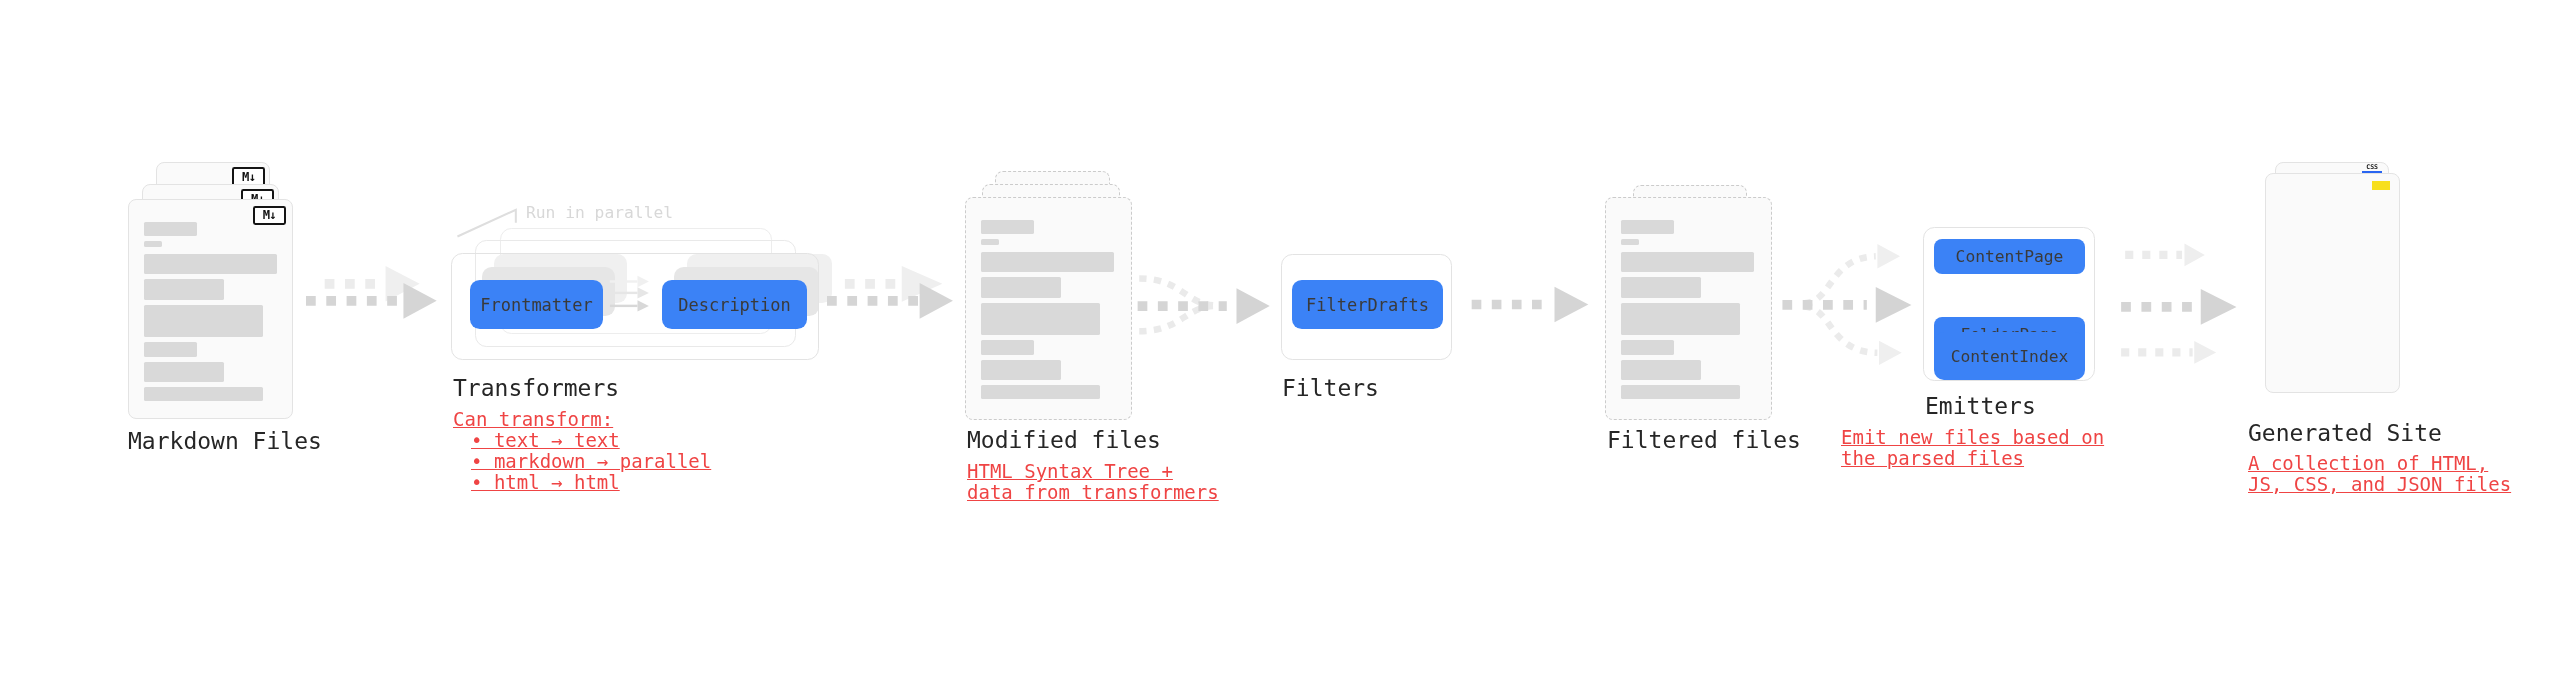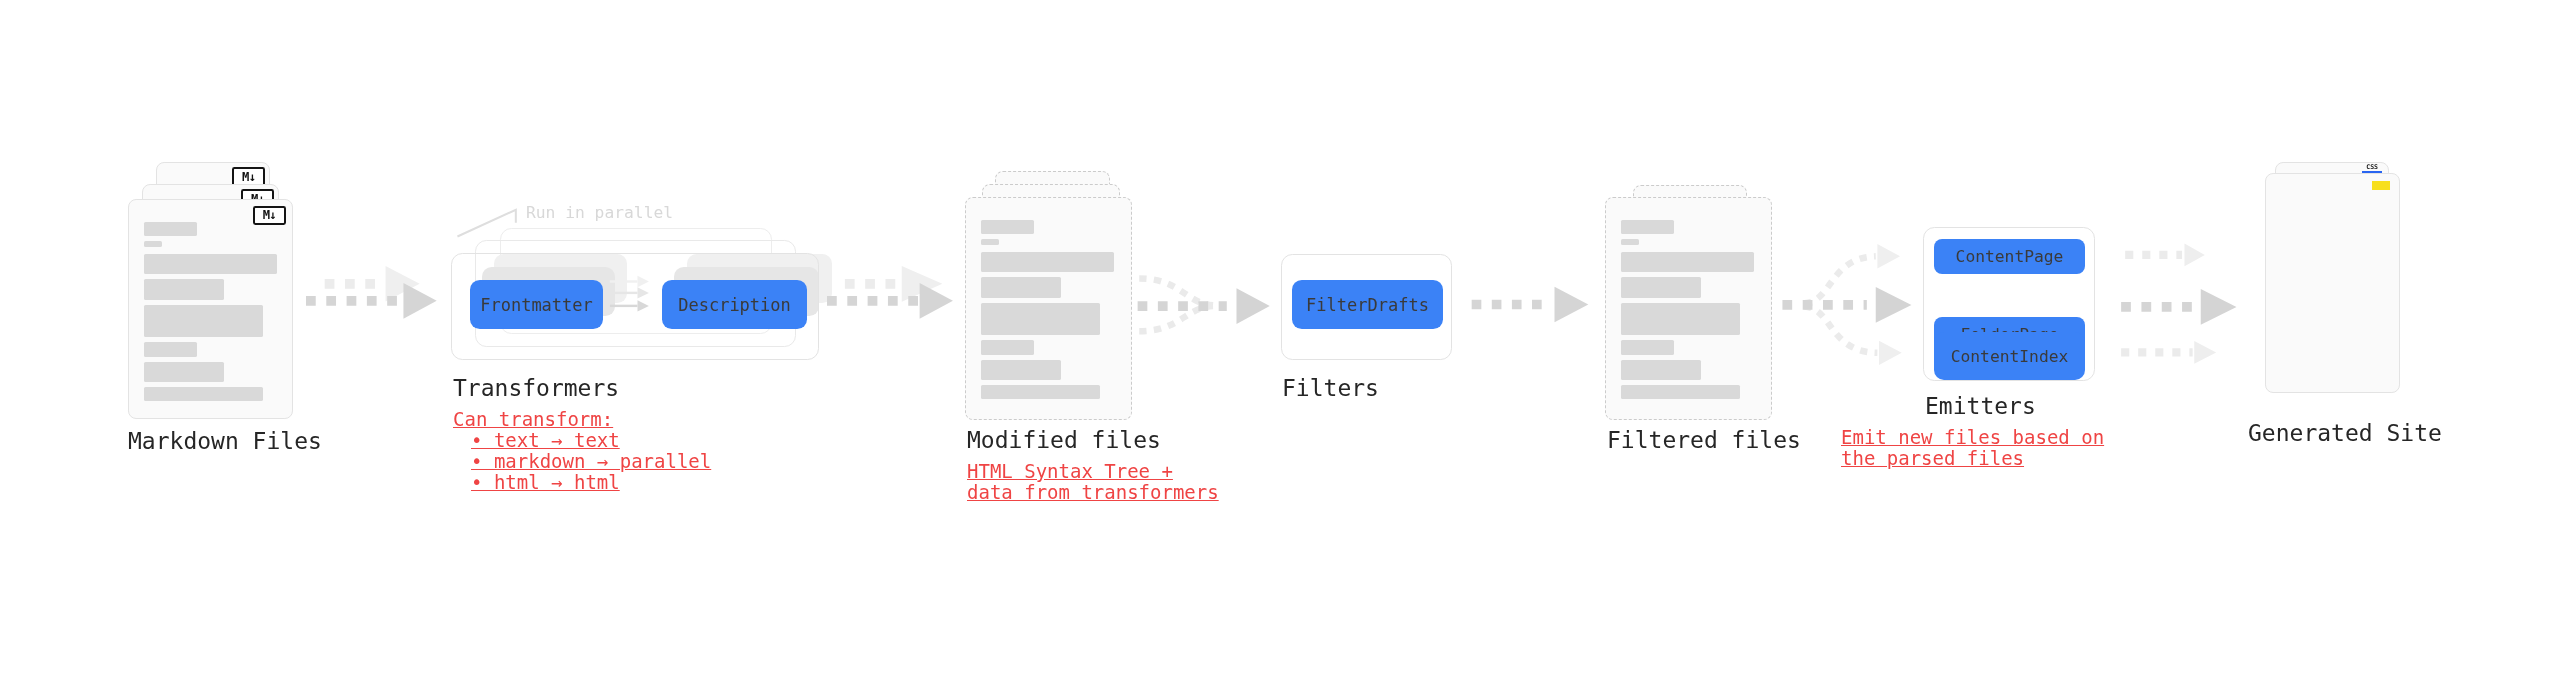--- a/index.html
+++ b/index.html
@@ -202,16 +202,20 @@
   </svg>
 
   <div class="layer">
     <div class="card" style="left:2275px;top:162px;width:114px;height:220px;">
       <span class="css-badge">CSS</span>
     </div>
     <div class="card" style="left:2265px;top:173px;width:135px;height:220px;">
       <span class="js-badge"></span>
     </div>
     <div class="heading" style="left:2248px;top:420px;">Generated Site</div>
+    <div class="body-text" style="left:2248px;top:453px;">
+      <div>A collection of HTML,</div>
+      <div>JS, CSS, and JSON files</div>
+    </div>
   </div>
 
 </div>
 
 
 </body></html>

